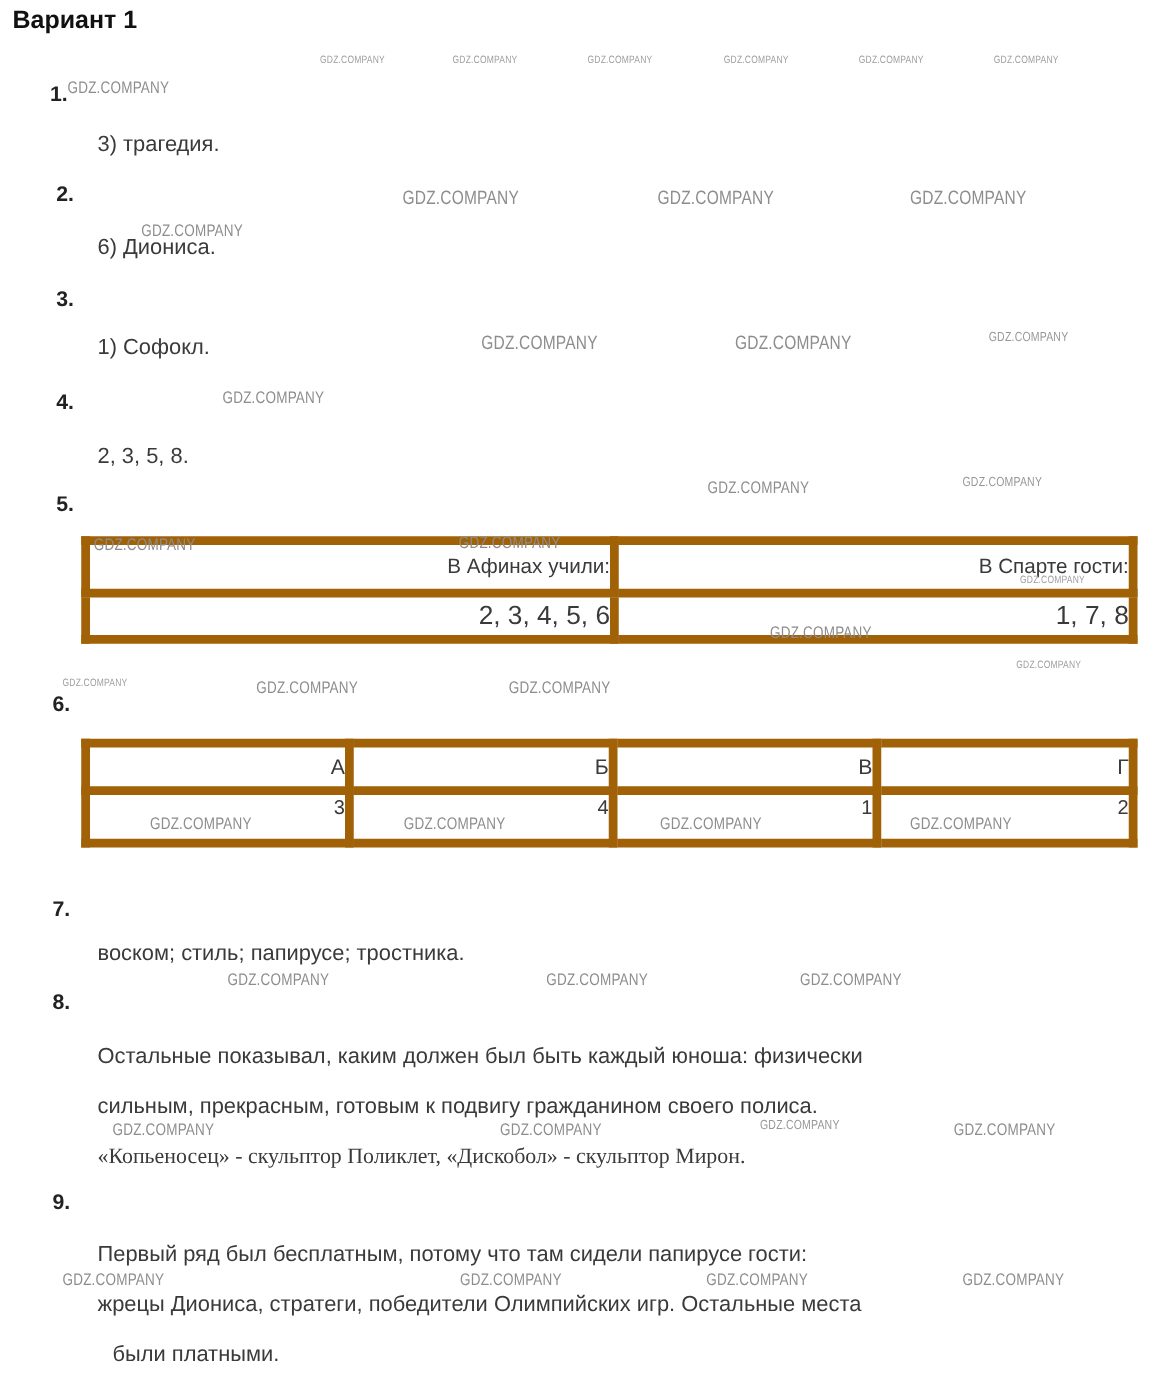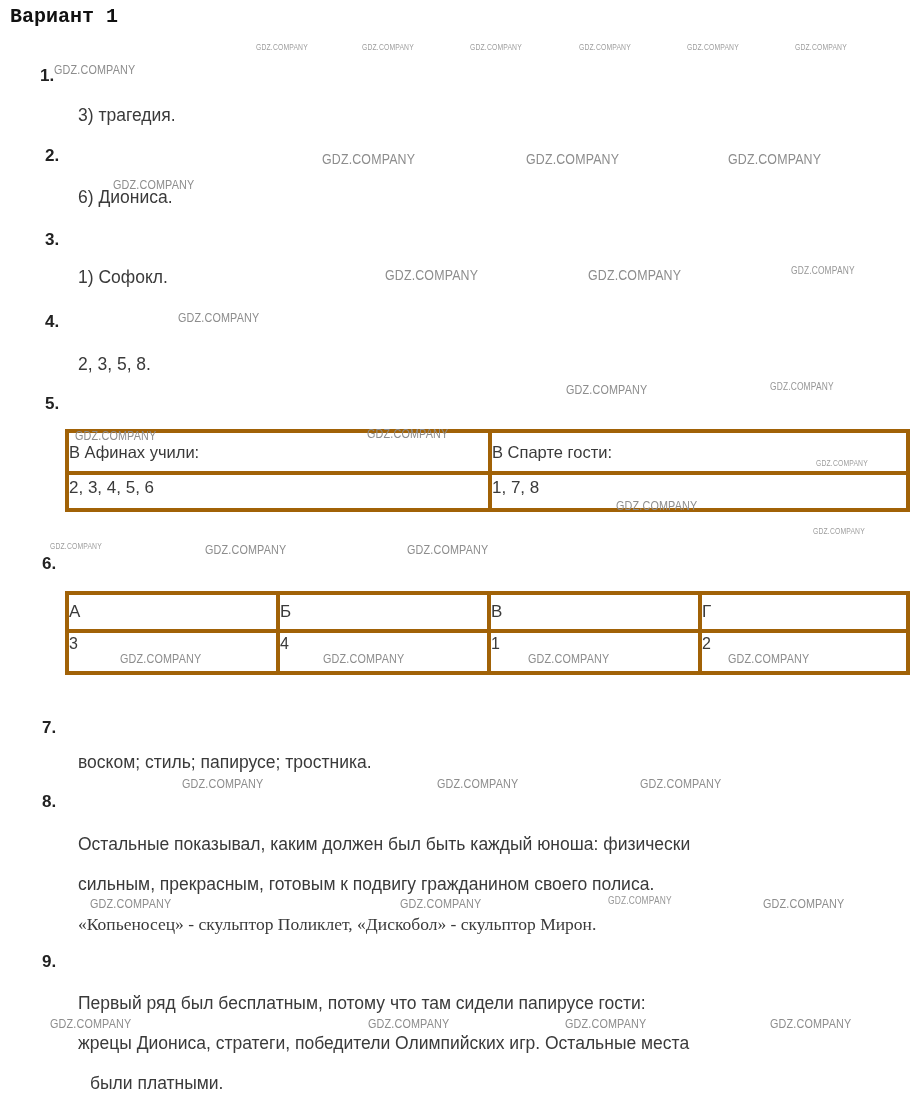--- a/index.html
+++ b/index.html
@@ -41,36 +41,36 @@
   .wm-sm { font-size: 10.5px; color: #979797; }
   .wm-md { font-size: 13.5px; }
   .wm-lg { font-size: 15.5px; }
   table.anstable {
     border-collapse: collapse;
     table-layout: fixed;
     width: 845px;
     background: transparent;
   }
   table.anstable td {
-    border: 4px solid #a16207;
-    text-align: left;
+    border: 7px solid #a16207;
+    text-align: right;
     font-weight: normal;
     color: #3a3a3a;
   }
   .t5-head td { height: 42px; font-size: 16.5px; vertical-align: middle; }
-  .t5-row td  { height: 37px; font-size: 17px; vertical-align: top; padding-top: 3px; }
+  .t5-row td  { height: 37px; font-size: 21px; vertical-align: top; padding-top: 3px; }
   .t6-head td { height: 38px; font-size: 17px;   vertical-align: middle; }
   .t6-row td  { height: 42px; font-size: 16px;   vertical-align: top; padding-top: 2px; }
 </style>
 </head>
 <body>
 
 <div class="page">
 
-  <div class="abs title" style="left:10px; top:5px;font-family:Liberation Mono, monospace;">Вариант 1</div>
+  <div class="abs title" style="left:10px; top:5px;">Вариант 1</div>
 
   <div class="abs qnum" style="left:40px; top:66px;">1.</div>
   <div class="abs ans" style="left:78px; top:105px;">3) трагедия.</div>
 
   <div class="abs qnum" style="left:45px; top:146px;">2.</div>
   <div class="abs ans" style="left:78px; top:187px;">6) Диониса.</div>
 
   <div class="abs qnum" style="left:45px; top:230px;">3.</div>
   <div class="abs ans" style="left:78px; top:267px;">1) Софокл.</div>
 

